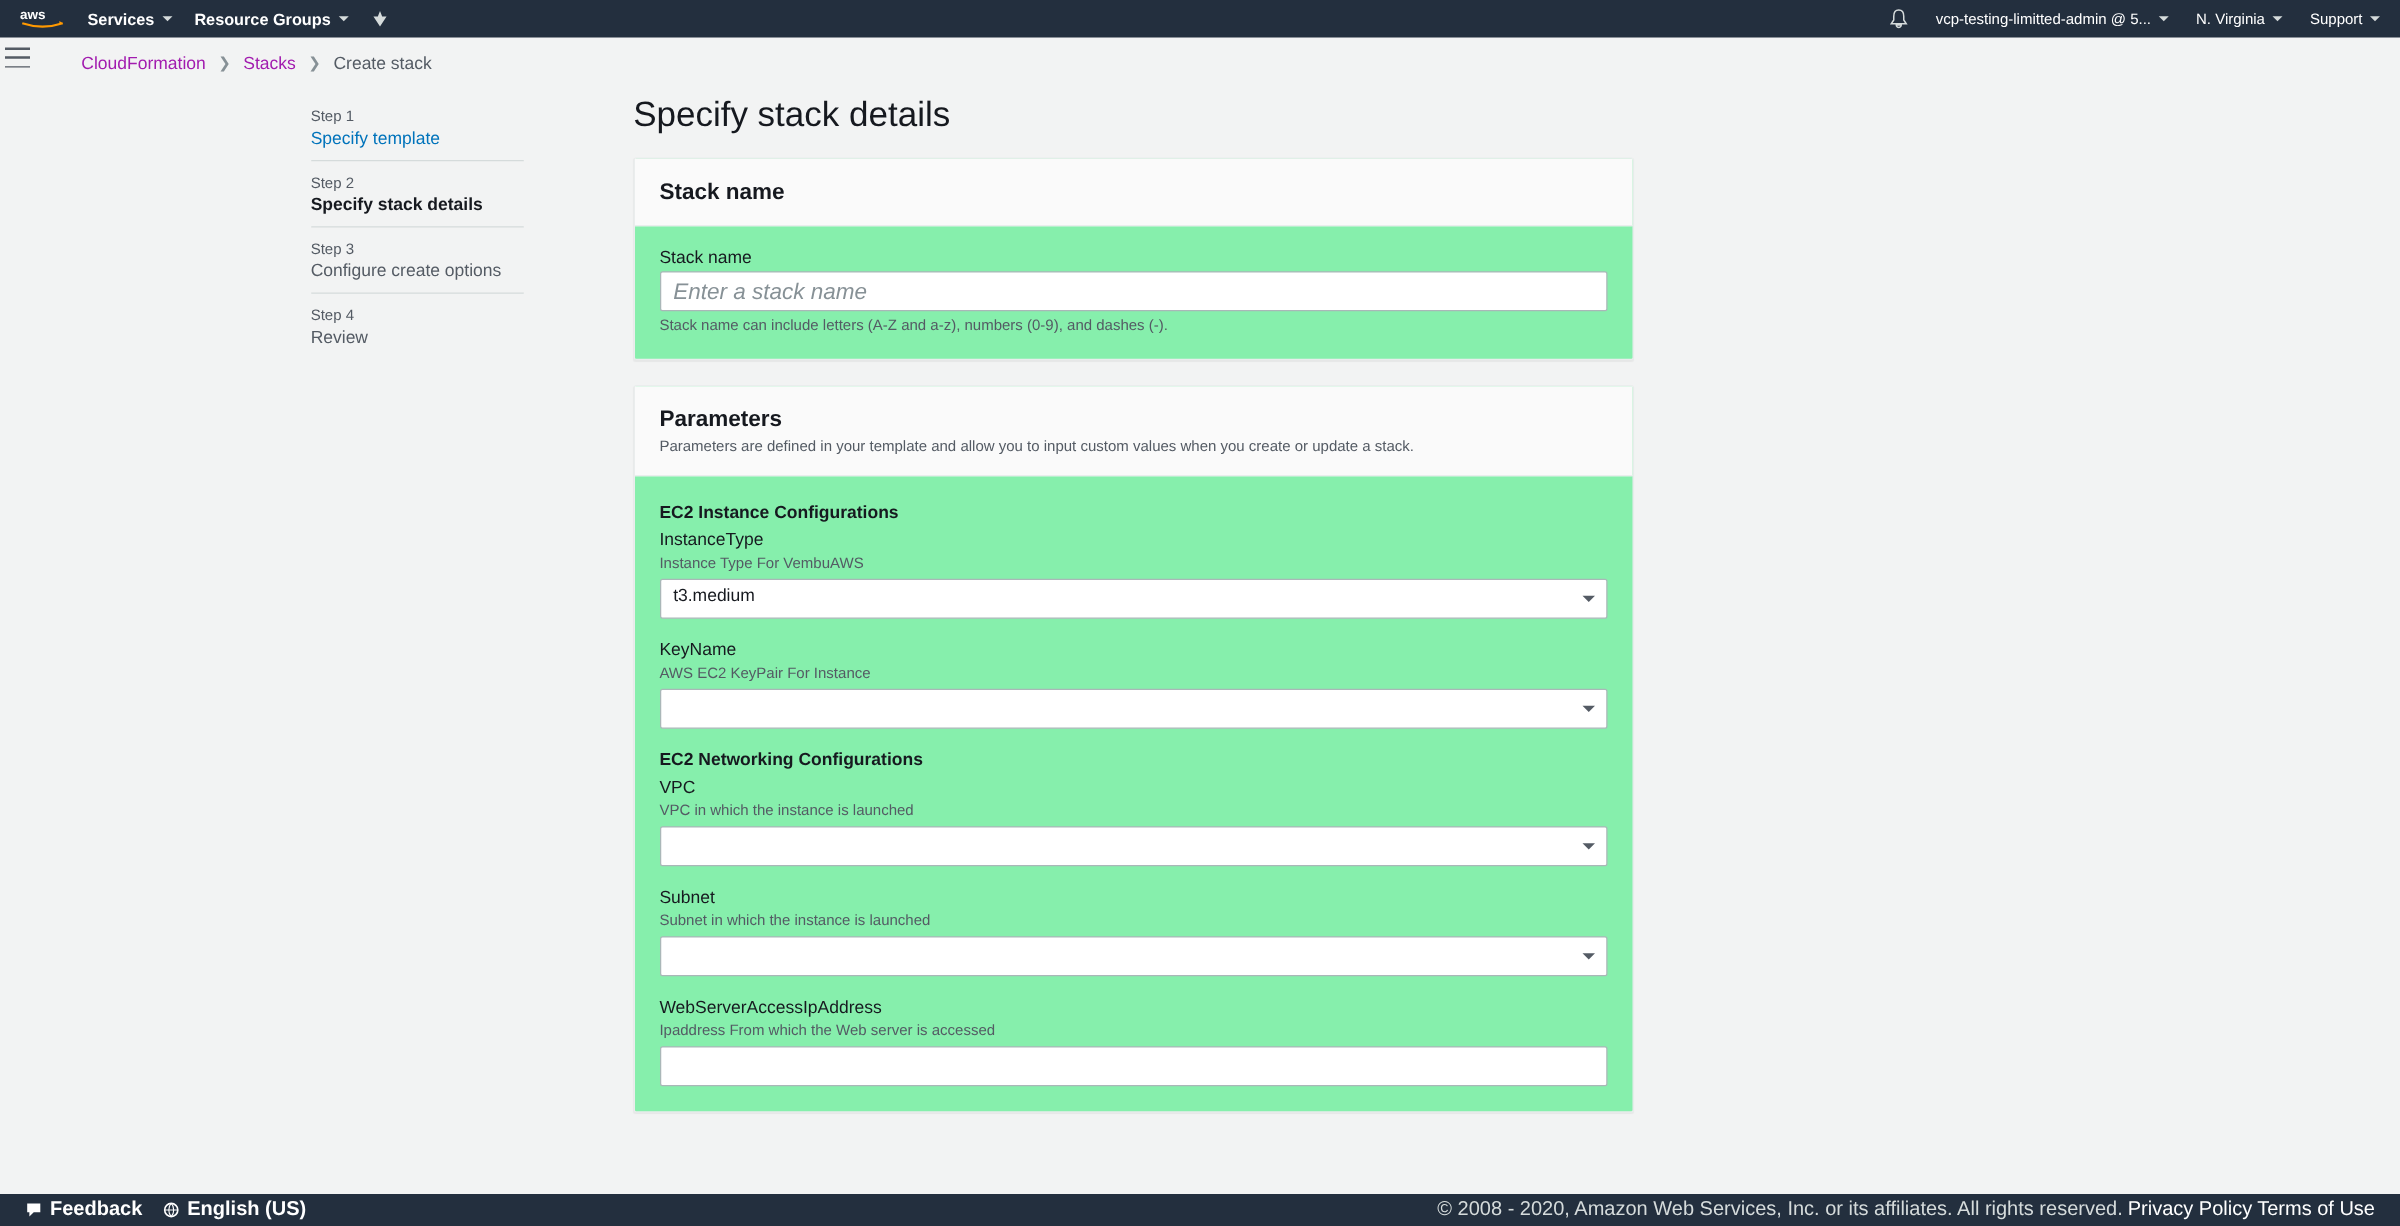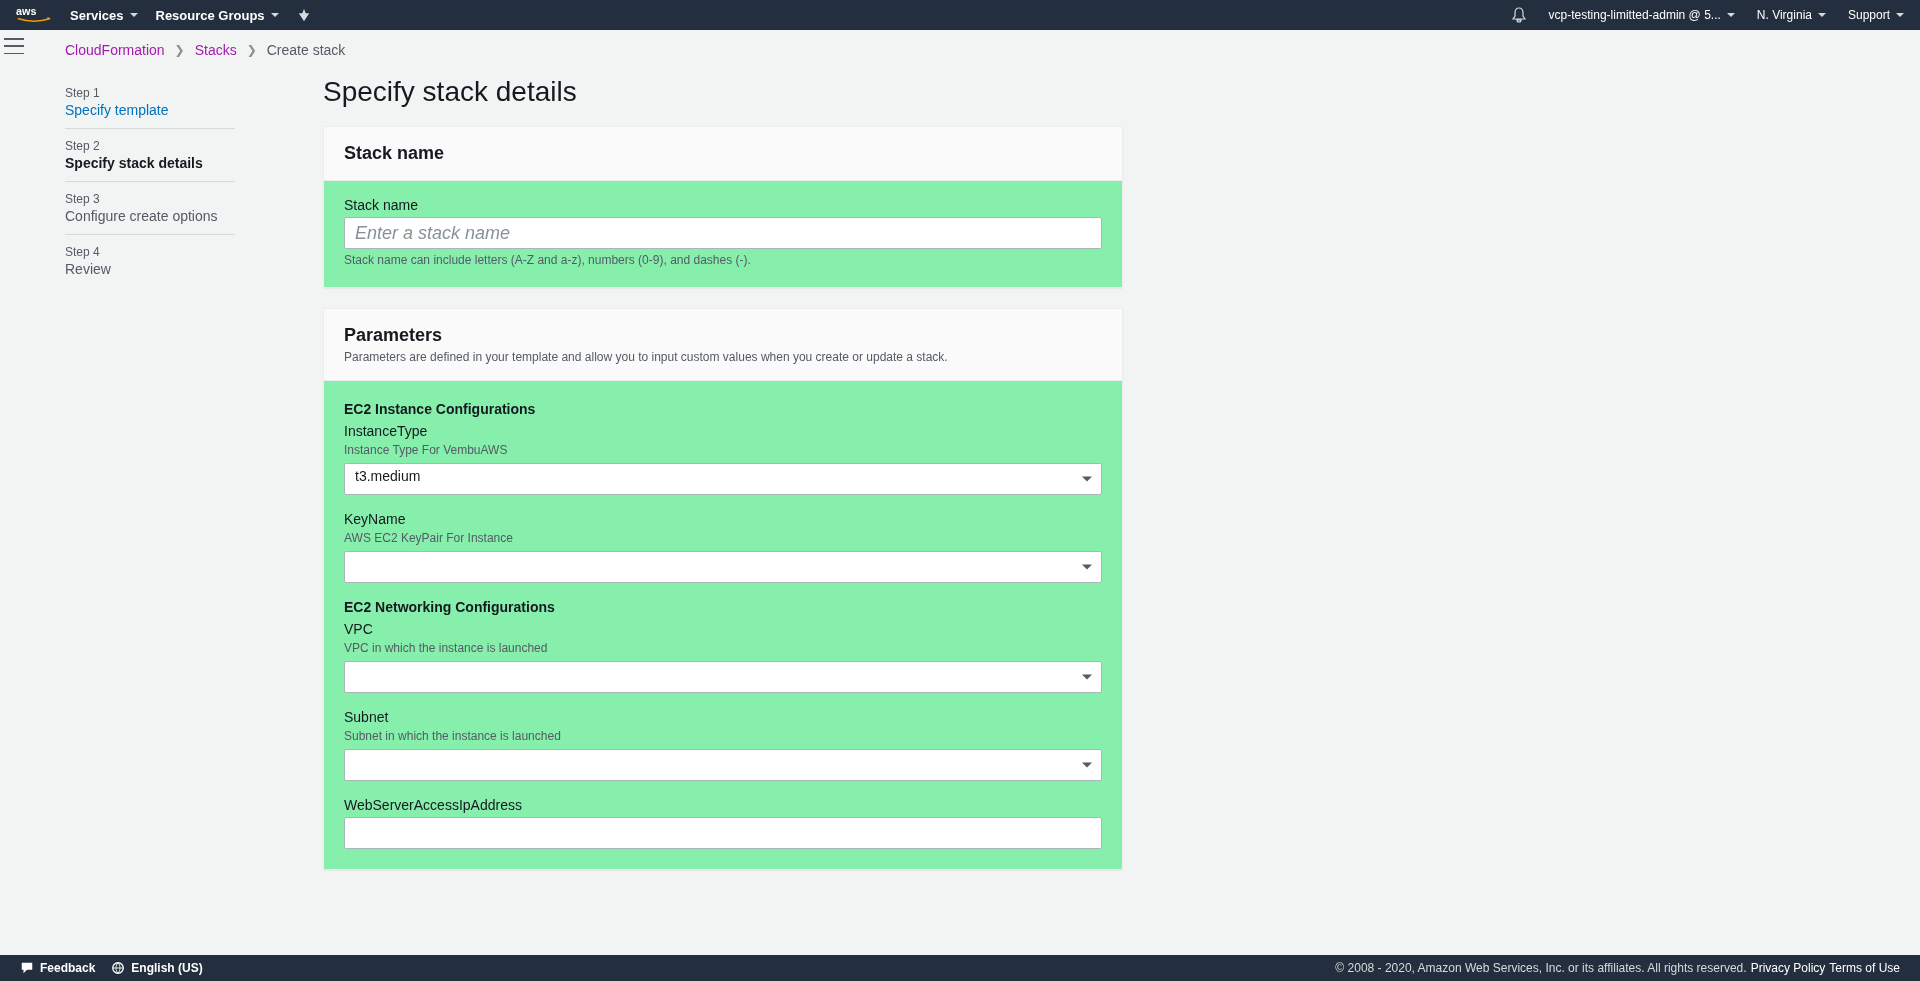--- a/index.html
+++ b/index.html
@@ -26,21 +26,21 @@
 .page-wrapper { display: flex; padding-left: 30px; }
 .content-area { flex: 1; padding: 12px 40px 30px 35px; max-width: 1500px; }
 
 
 .breadcrumbs { display: flex; align-items: center; gap: 10px; font-size: 14px; margin-bottom: 18px; }
 .breadcrumbs a { color: #a21caf; text-decoration: none; }
 .breadcrumbs .sep { color: #879196; font-size: 12px; }
 .breadcrumbs .current { color: #545b64; }
 
 
-.layout { display: flex; gap: 88px; }
+.layout { display: flex; gap: 88px; justify-content: center; }
 .steps-sidebar { width: 170px; flex-shrink: 0; }
 .step-block { padding: 10px 0; border-bottom: 1px solid #d5dbdb; }
 .step-block:last-child { border-bottom: none; }
 .step-num { font-size: 12px; color: #545b64; }
 .step-label { font-size: 14px; margin-top: 2px; }
 .step-link { color: #0073bb; cursor: pointer; }
 .step-active { color: #16191f; font-weight: bold; }
 .step-disabled { color: #545b64; }
 
 
@@ -61,21 +61,21 @@
 .text-input { width: 100%; height: 32px; padding: 4px 10px; border: 1px solid #aab7b8; border-radius: 2px; font-size: 18px; color: #16191f; font-style: normal; }
 .text-input::placeholder { color: #879196; font-style: italic; }
 .select-wrap { position: relative; width: 100%; }
 .select-input { width: 100%; height: 32px; padding: 4px 28px 4px 10px; border: 1px solid #aab7b8; border-radius: 2px; font-size: 14px; background: #fff; appearance: none; cursor: pointer; }
 .select-arrow { position: absolute; right: 10px; top: 50%; transform: translateY(-50%); pointer-events: none; width: 0; height: 0; border-left: 5px solid transparent; border-right: 5px solid transparent; border-top: 5px solid #545b64; }
 .section-heading { font-size: 14px; font-weight: 700; margin-bottom: 6px; margin-top: 4px; }
 .param-field { margin-bottom: 16px; }
 .param-field:last-child { margin-bottom: 0; }
 
 
-.footer-bar { background: #232f3e; height: 26px; display: flex; align-items: center; padding: 0 20px; color: #fff; font-size: 12px; position: fixed; bottom: 0; left: 0; right: 0; }
+.footer-bar { background: #232f3e; height: 26px; display: flex; align-items: center; padding: 0 20px; color: #fff; font-size: 16px; position: fixed; bottom: 0; left: 0; right: 0; }
 .footer-left { display: flex; align-items: center; gap: 16px; }
 .footer-item { display: flex; align-items: center; gap: 6px; cursor: pointer; font-weight: bold; }
 .footer-right { margin-left: auto; display: flex; align-items: center; gap: 4px; }
 .footer-right span, .footer-right a { color: #fff; text-decoration: none; }
 .footer-right .copyright { color: #d5dbdb; font-weight: normal; }
 .footer-right a { cursor: pointer; }
 
 </style>
 </head>
 <body>
@@ -220,20 +220,21 @@
               <div class="field-label">Subnet</div>
               <div class="field-hint-above">Subnet in which the instance is launched</div>
               <div class="select-wrap">
                 <div class="select-input"></div>
                 <div class="select-arrow"></div>
               </div>
             </div>
 
             <div class="param-field">
               <div class="field-label">WebServerAccessIpAddress</div>
+              <div class="field-hint-above">Ipaddress From which the Web server is accessed</div>
               <input type="text" class="text-input" value="" style="">
             </div>
 
           </div>
         </div>
 
       </div>
     </div>
   </div>
 </div>

